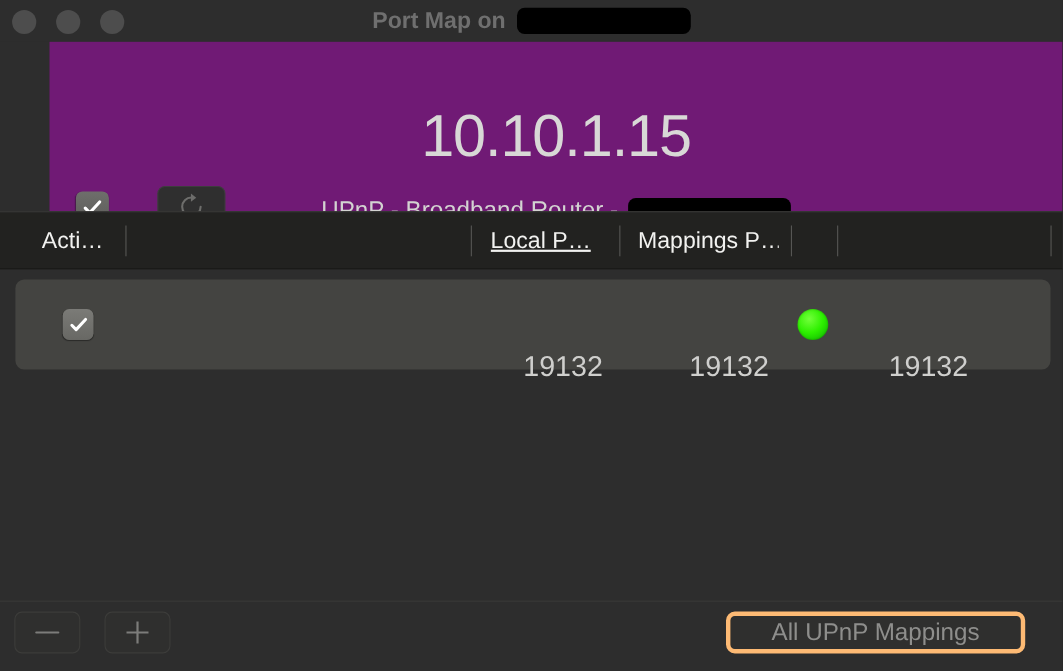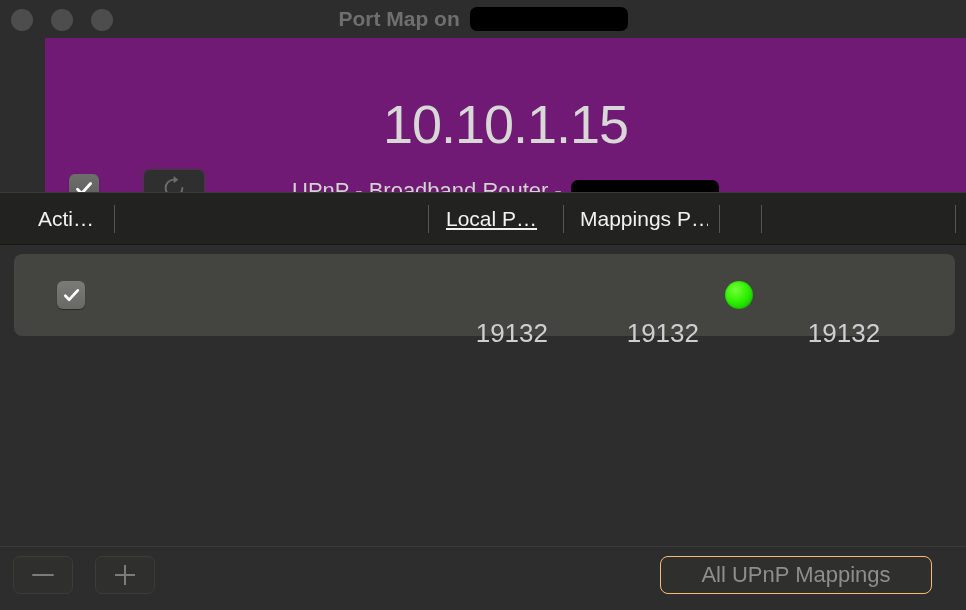--- a/index.html
+++ b/index.html
@@ -209,21 +209,21 @@
   .icon-button.plus  { left: 95px; }
   .glyph-bar {
     background: #7c7c7a;
     position: absolute;
   }
   .pill-button {
     position: absolute;
     left: 660px; top: 9px;
     width: 272px; height: 38px;
     border-radius: 8px;
-    border: 1px solid #fdba74;
+    border: 4px solid #fdba74;
     background: #2f2f2e;
     display: flex;
     align-items: center;
     justify-content: center;
     font-size: 22px;
     font-weight: 400;
     color: #8e8e8c;
   }
 </style>
 </head>

